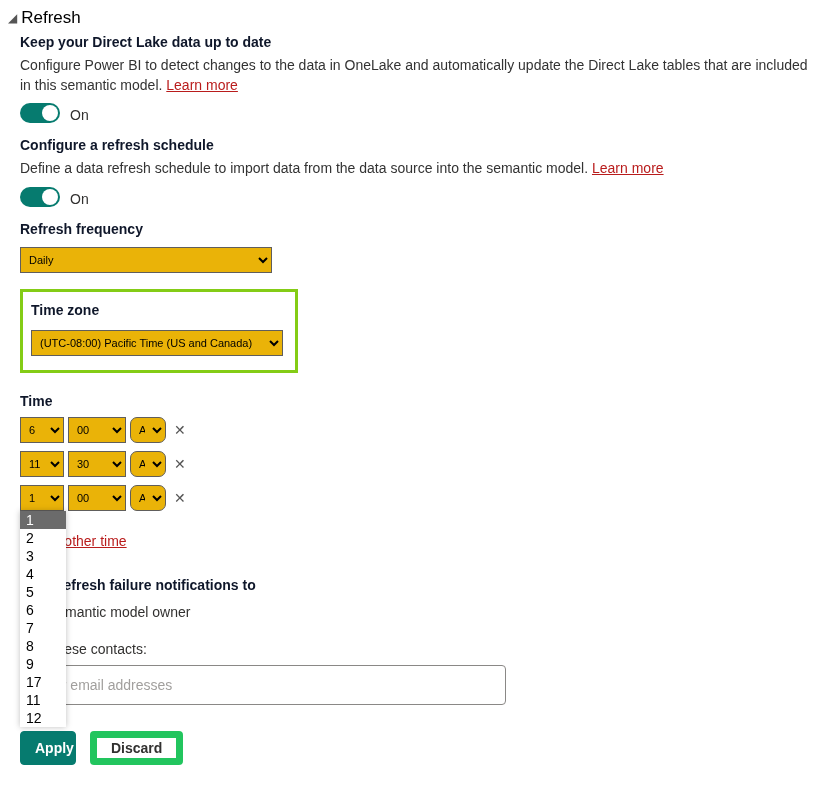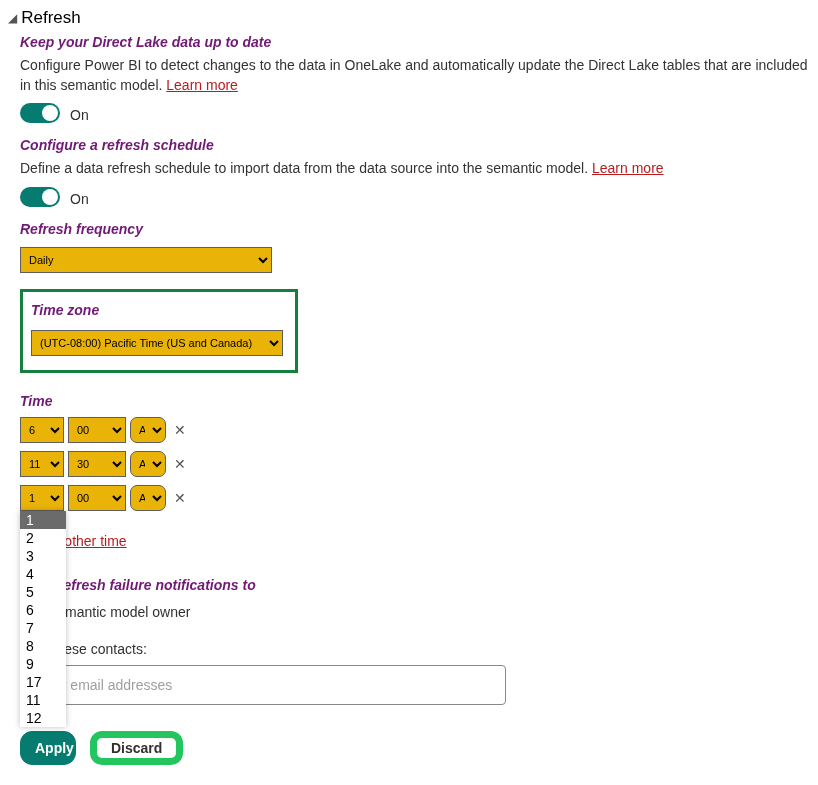--- a/index.html
+++ b/index.html
@@ -21,21 +21,21 @@
     color: #000;
   }
   .triangle {
     font-size: 12px;
     color: #555;
     margin-right: 4px;
     transform: rotate(0deg);
     display: inline-block;
   }
   .body-indent { padding-left: 12px; }
-  .bold { font-weight: 600; margin-bottom: 6px; color:#701a75;font-style:italic;}
+  .bold { font-weight: 600; margin-bottom: 6px; color:#0f172a;}
   .desc { color: #333; margin-bottom: 6px; line-height: 1.4;}
   a.link { color: #b91c1c; cursor: pointer; }
   .toggle-row { display: flex; align-items: flex-end; margin: 8px 0 14px 0; }
   .toggle {
     width: 40px; height: 20px;
     background: #067b6f;
     border-radius: 10px;
     position: relative;
     cursor: pointer;
   }
@@ -50,21 +50,21 @@
   select {
     border: 1px solid #605e5c;
     background: #eab308;
     font-family: inherit;
     font-size: 11px;
     padding: 2px 4px;
     height: 26px;
   }
   .freq-select { width: 252px; margin-top: 4px; }
   .tz-wrap {
-    border: 3px solid #15803d;
+    border: 3px solid #84cc16;
     padding: 10px 8px 14px 8px;
     width: 278px;
     margin-top: 16px;
   }
   .tz-select { width: 252px; margin-top: 6px; }
   .time-section { margin-top: 20px; }
   .time-row { display: flex; align-items: center; gap: 4px; margin: 8px 0; position: relative; }
   .time-row select.hour { width: 44px; }
   .time-row select.min  { width: 58px; }
   .time-row select.ampm { width: 36px; border-radius: 7px; }
@@ -113,21 +113,21 @@
     border-radius: 4px;
     padding: 0 12px;
     font-family: inherit;
     font-size: 14px;
     color: #333;
   }
   .contacts-input::placeholder { color: #a19f9d; }
   .btn-row { display: flex; gap: 14px; margin-top: 26px; align-items: center; }
   .btn {
     height: 34px;
-    border-radius: 12px;
+    border-radius: 4px;
     font-family: inherit;
     font-size: 14px;
     font-weight: 600;
     cursor: pointer;
     padding: 0 14px;
   }
   .btn-primary {
     background: #067b6f;
     border: 1px solid #067b6f;
     color: #fff;

